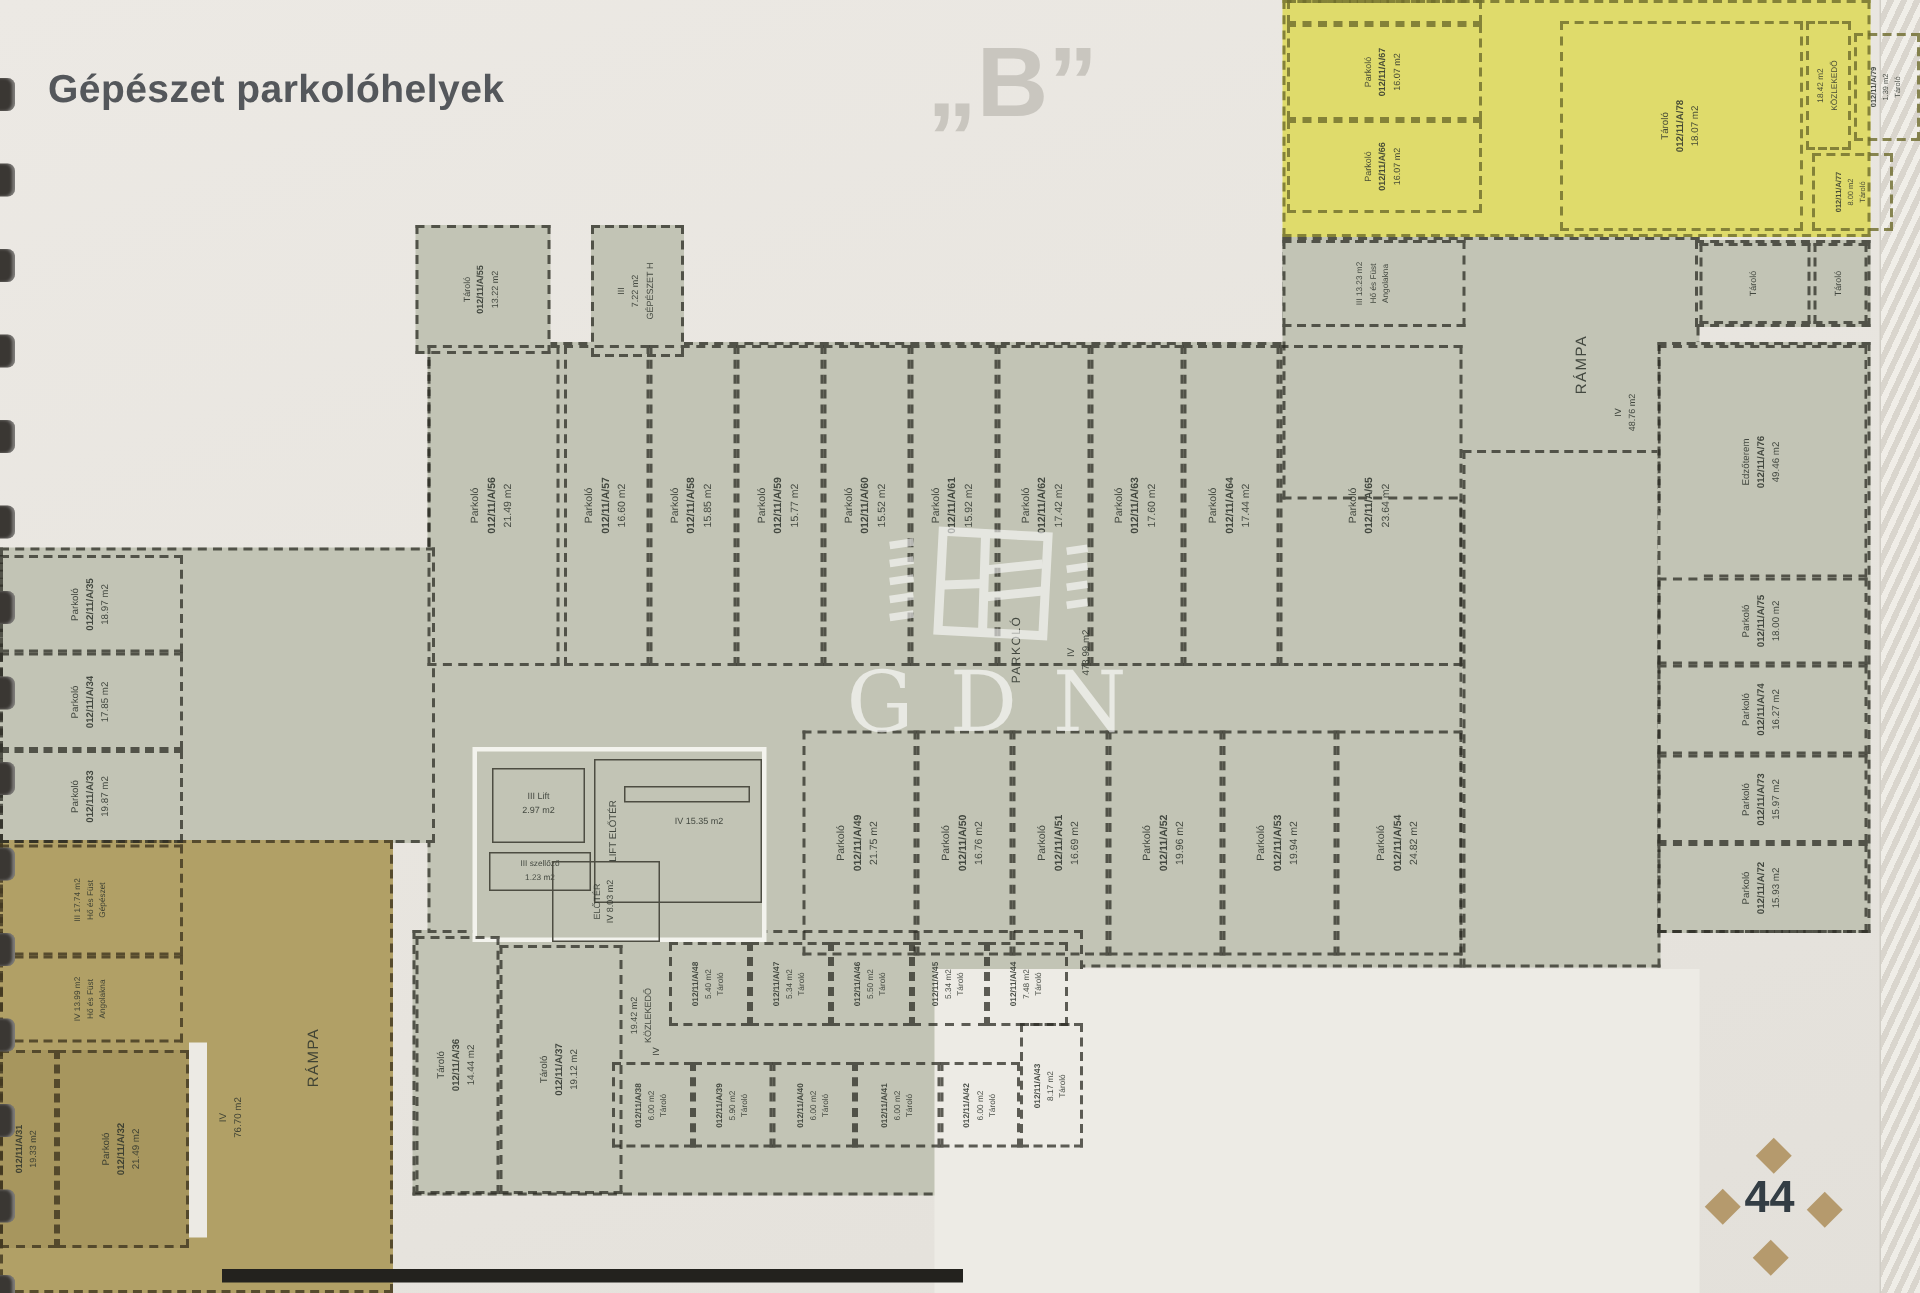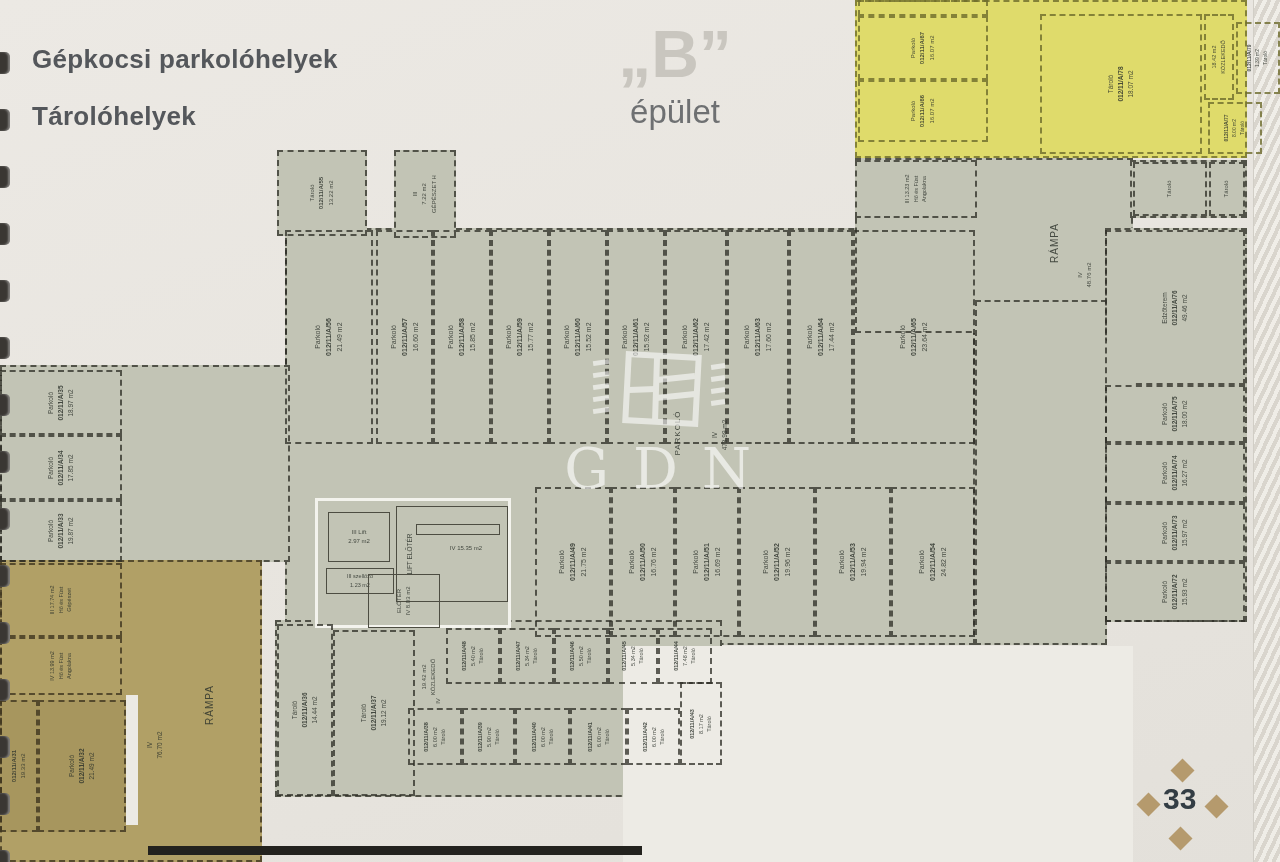--- a/index.html
+++ b/index.html
@@ -500,28 +500,26 @@
         <div class="lbl rot" style="font-size: 5.5px;">
           <div class="bold">012/11/A/43</div>
           <div>8.17 m2</div>
           <div>Tároló</div>
         </div>
       </div>
       <div class="box" style="left: 148px; top: 846px; width: 494px; height: 9px; background: rgb(35, 34, 30);"></div>
     </div>
 
   <div id="legend">
-    <div class="l">Gépkocsi parkolóhelyek</div>
+    <div class="l">Gépészet parkolóhelyek</div>
     <div class="gap"></div>
-    <div class="l">Tárolóhelyek</div>
   </div>
 
   <div id="titleblock">
     <div id="title-quote">„B”</div>
-    <div id="title-sub">épület</div>
   </div>
 
   <div id="watermark">
     <svg width="150" height="84" viewBox="0 0 150 84">
       <g fill="none" stroke="#ffffff" stroke-width="6">
         <rect x="42" y="6" width="70" height="66" transform="rotate(3 77 39)"></rect>
         <line x1="72" y1="8" x2="70" y2="72"></line>
         <line x1="72" y1="30" x2="110" y2="26"></line>
         <line x1="71" y1="48" x2="110" y2="44"></line>
         <line x1="44" y1="40" x2="71" y2="39"></line>
@@ -539,21 +537,21 @@
       </g>
     </svg>
     <div class="wm-text">GDN</div>
   </div>
 
   <div id="pagenum">
     <div class="diamond" style="left:46px;top:6px;"></div>
     <div class="diamond" style="left:12px;top:40px;"></div>
     <div class="diamond" style="left:80px;top:42px;"></div>
     <div class="diamond" style="left:44px;top:74px;"></div>
-    <div id="pn-text">33</div>
+    <div id="pn-text">44</div>
   </div>
 
   <div id="binding">
       <div class="hole" style="top: 52px;"></div>
       <div class="hole" style="top: 109px;"></div>
       <div class="hole" style="top: 166px;"></div>
       <div class="hole" style="top: 223px;"></div>
       <div class="hole" style="top: 280px;"></div>
       <div class="hole" style="top: 337px;"></div>
       <div class="hole" style="top: 394px;"></div>

